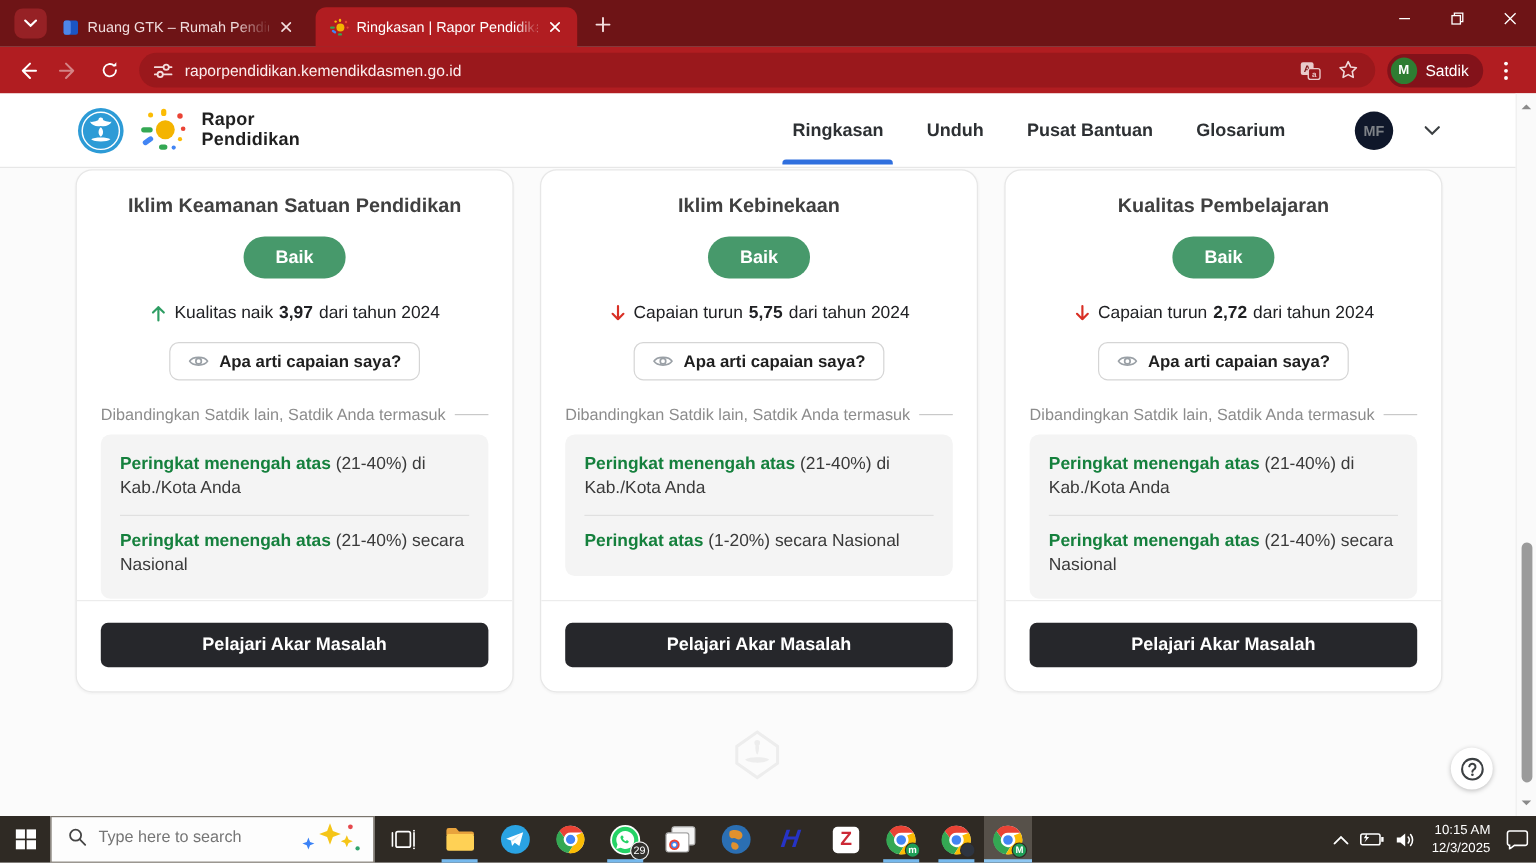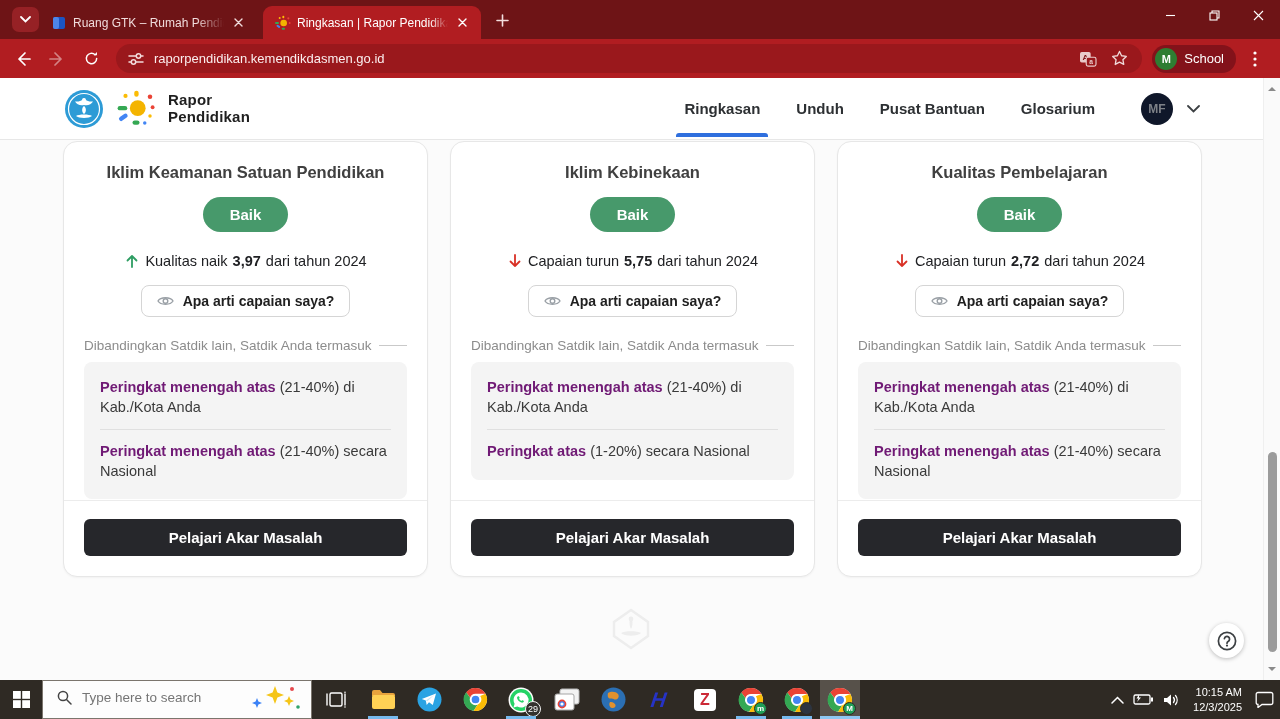--- a/index.html
+++ b/index.html
@@ -27,41 +27,41 @@
   .nav-btn.disabled { opacity:.45; }
   .omnibox { flex:1; height:29px; background:#9a181c; border-radius:15px; margin:0 6px; display:flex; align-items:center; padding:0 10px 0 12px; min-width:0; }
   .omni-url { color:#fbeeee; font-size:13px; margin-left:10px; flex:1; white-space:nowrap; overflow:hidden; }
   .omni-icons { display:flex; align-items:center; gap:14px; margin-right:4px; }
   .profile-chip { height:28px; background:#83121a; border-radius:14px; display:flex; align-items:center; padding:0 12px 0 3px; gap:7px; flex:none; }
   .profile-dot { width:22px; height:22px; border-radius:50%; background:#2e7d32; color:#fff; font-size:11px; font-weight:bold; display:flex; align-items:center; justify-content:center; }
   .profile-name { color:#fff; font-size:13px; }
 
   
   .page { position:absolute; top:78px; left:0; width:1280px; height:602px; background:#fbfbfb; }
-  .site-header { height:62px; background:#fff; border-bottom:1px solid #e7e7e7; display:flex; align-items:center; padding:0 80px 0 64px; position:relative; }
+  .site-header { height:62px; background:#fff; border-bottom:1px solid #e7e7e7; display:flex; align-items:center; padding:0 80px 0 64px; position:relative;gap:12px; }
   .brand { display:flex; align-items:center; gap:11px; }
   .brand-text { font-size:15px; font-weight:bold; color:#1f1f1f; line-height:1.08; letter-spacing:.2px; }
   .main-nav { margin-left:auto; display:flex; align-items:center; gap:36px; }
   .nav-item { font-size:15px; font-weight:bold; color:#2d3033; position:relative; padding:20px 0; }
   .nav-item.active::after { content:""; position:absolute; left:-8px; right:-8px; bottom:0; height:4px; background:#2f6fde; border-radius:3px 3px 0 0; }
   .avatar { width:32px; height:32px; border-radius:50%; background:#0f172a; color:#7d8187; font-size:12px; font-weight:bold; display:flex; align-items:center; justify-content:center; margin-left:46px; }
   .avatar-chevron { margin-left:14px; }
 
   .main { height:540px; display:flex; gap:22px; padding:1px 0 0 63px; }
   .card { width:365px; height:436px; background:#fff; border:1px solid #e7e7e7; border-radius:14px; box-shadow:0 1px 2px rgba(0,0,0,.04); display:flex; flex-direction:column; overflow:hidden; }
   .card-title { margin-top:21px; text-align:center; font-size:16.5px; font-weight:bold; color:#404040; }
   .badge-pill { margin:15px auto 0; background:#47996b; color:#fff; font-size:15px; font-weight:bold; border-radius:999px; padding:9px 27px; }
   .trend-line { margin-top:21px; display:flex; align-items:center; justify-content:center; gap:5px; font-size:14.5px; color:#202124; }
   .trend-value { font-weight:bold; }
   .hint-btn { margin:16px auto 0; display:flex; align-items:center; gap:9px; background:#fff; border:1px solid #d5d5d5; border-radius:8px; padding:7px 15px; font-size:14px; font-weight:bold; color:#1f1f1f; }
   .compare-row { margin:21px 20px 0; display:flex; align-items:center; font-size:13.5px; color:#8c8c8c; }
   .compare-row .dash { flex:1; height:1px; background:#c9c9c9; margin-left:8px; }
   .rank-box { margin:9px 20px 0; background:#f4f4f4; border-radius:8px; padding:16px 16px 18px; }
   .rank-line { font-size:14.5px; color:#3a3a3a; line-height:1.35; }
-  .rank-line b { color:#701a75; }
+  .rank-line b { color:#15803d; }
   .rank-divider { height:1px; background:#e0e0e0; margin:12px 0; }
   .card-footer { margin-top:auto; border-top:1px solid #ececec; padding:18px 20px 20px; }
   .cta-btn { width:100%; height:37px; background:#26272b; border:none; border-radius:6px; color:#fff; font-size:15px; font-weight:bold; font-family:inherit; }
 
   .watermark { position:absolute; left:609px; top:529px; opacity:.55; }
   .help-fab { position:absolute; left:1209px; top:545px; width:35px; height:35px; border-radius:50%; background:#fff; box-shadow:0 1px 4px rgba(0,0,0,.25); display:flex; align-items:center; justify-content:center; }
 
   .scrollbar { position:absolute; right:0; top:0; width:17px; height:602px; background:#fafafa; border-left:1px solid #efefef; }
   .sb-arrow { position:absolute; left:3px; width:10px; height:10px; }
   .sb-thumb { position:absolute; left:4px; top:374px; width:9px; height:200px; background:#9b9b9b; border-radius:5px; }
@@ -180,21 +180,21 @@
         <rect x="8" y="7" width="11" height="10" rx="2" fill="#9a181c" stroke="#e9caca" stroke-width="1.3"></rect>
         <text x="13.5" y="15" font-size="7.5" font-family="Liberation Sans, sans-serif" text-anchor="middle" fill="#e9caca" font-weight="bold">a</text>
       </svg>
       <svg width="17" height="17" viewBox="0 0 18 18">
         <path d="M9 1.5l2.2 4.6 5 .7-3.6 3.5.9 5L9 12.9l-4.5 2.4.9-5L1.8 6.8l5-.7z" fill="none" stroke="#f0dada" stroke-width="1.4" stroke-linejoin="round"></path>
       </svg>
     </div>
   </div>
   <div class="profile-chip">
     <div class="profile-dot">M</div>
-    <span class="profile-name">School</span>
+    <span class="profile-name">Satdik</span>
   </div>
   <div class="nav-btn">
     <svg width="4" height="16" viewBox="0 0 4 16">
         <circle cx="2" cy="2" r="1.6" fill="#fff"></circle>
         <circle cx="2" cy="8" r="1.6" fill="#fff"></circle>
         <circle cx="2" cy="14" r="1.6" fill="#fff"></circle>
       </svg>
   </div>
 </div>
 

